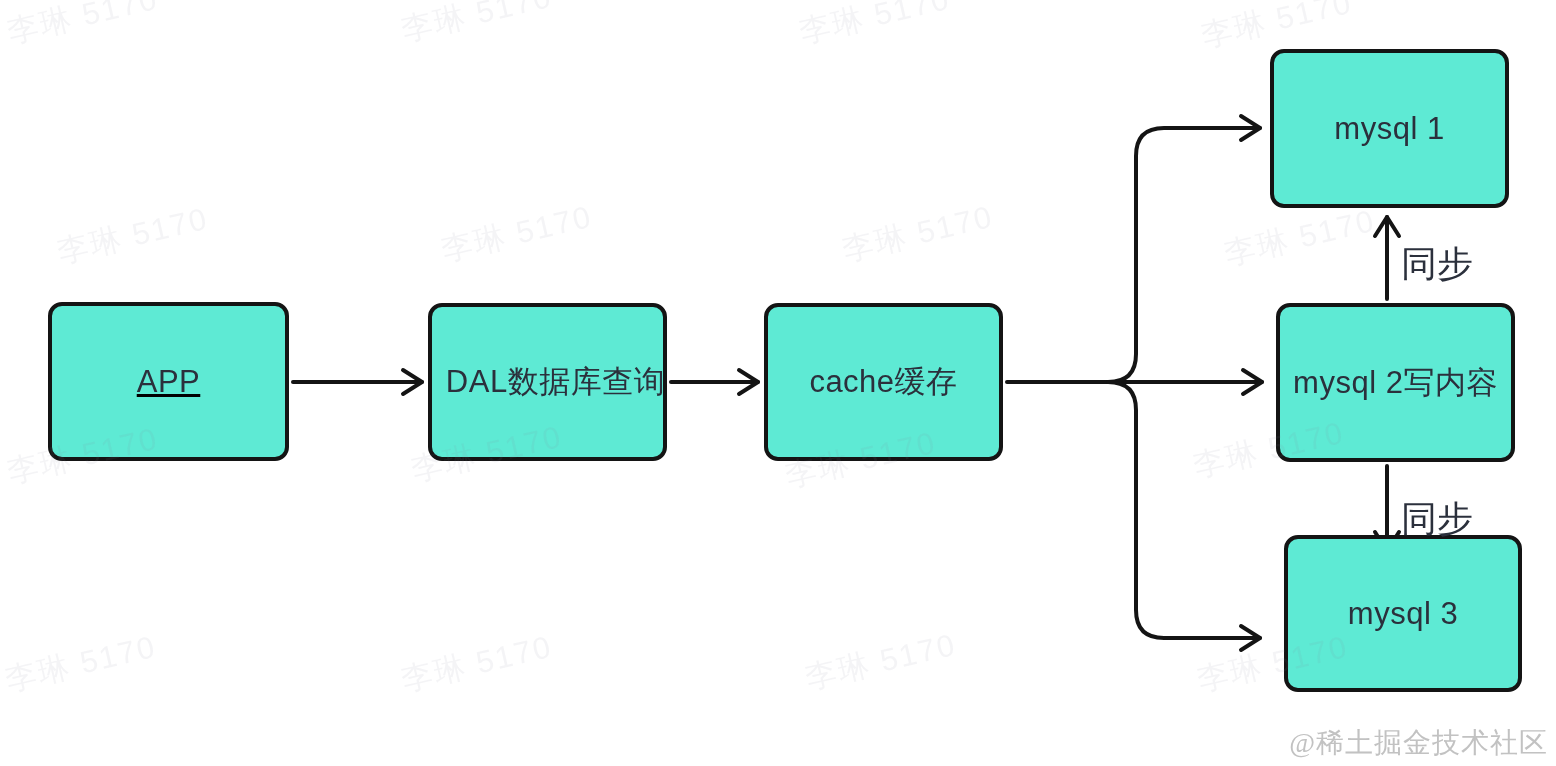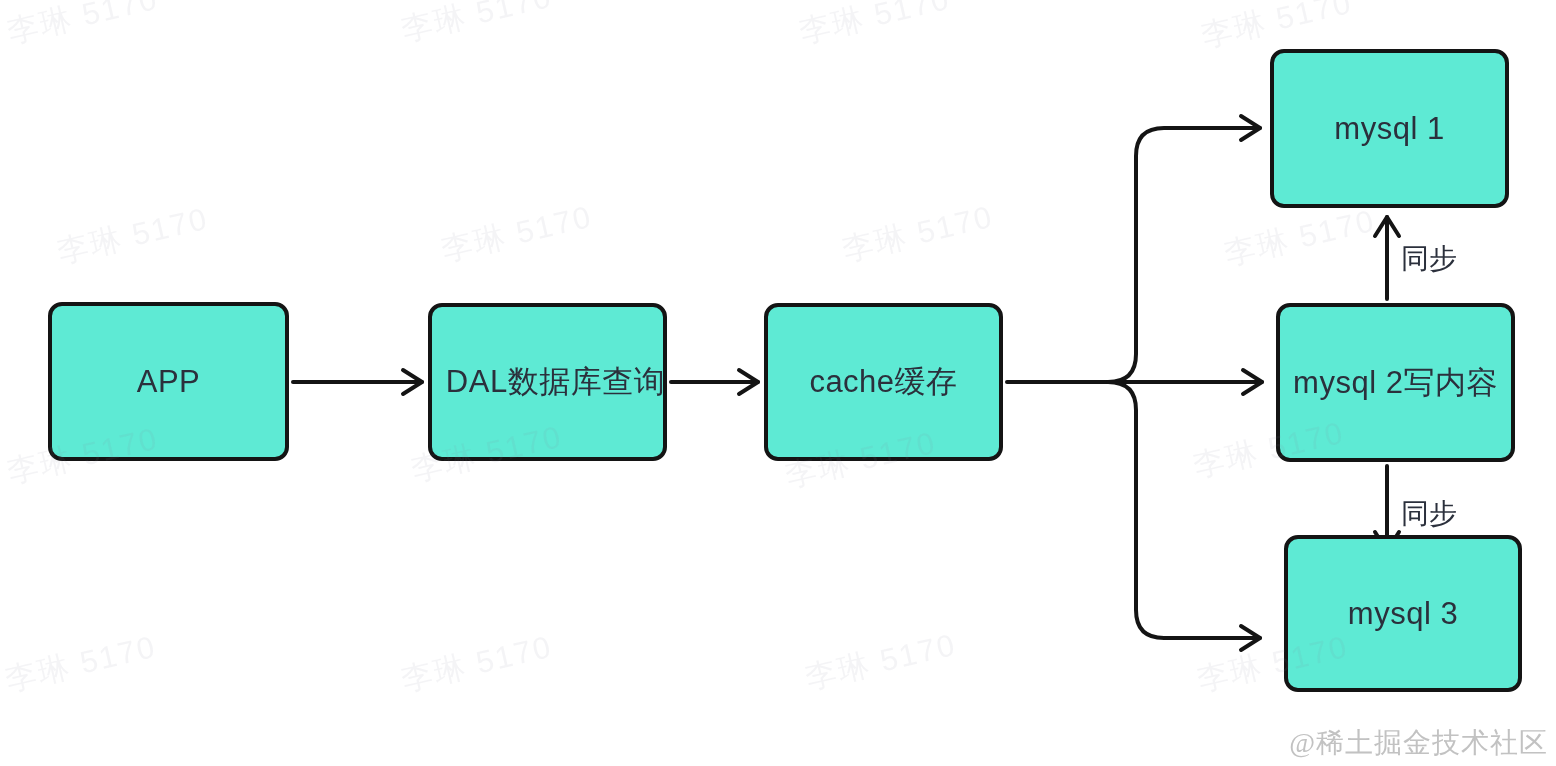--- a/index.html
+++ b/index.html
@@ -40,21 +40,21 @@
   }
   .node-label {
     font-size: 31px;
     color: #2b303c;
     letter-spacing: 0.5px;
     white-space: nowrap;
   }
   .edge-label {
     position: absolute;
     z-index: 3;
-    font-size: 28px;
+    font-size: 36px;
     color: #2b303c;
     white-space: nowrap;
   }
   .wm {
     position: absolute;
     z-index: 4;
     font-size: 31px;
     font-weight: 500;
     letter-spacing: 2px;
     color: rgba(130, 130, 150, 0.09);
@@ -87,21 +87,21 @@
     </defs>
     <path d="M293 382 L422 382" marker-end="url(#ah)"></path>
     <path d="M671 382 L758 382" marker-end="url(#ah)"></path>
     <path d="M1007 382 L1262 382" marker-end="url(#ah)"></path>
     <path d="M1108 382 Q1136 382 1136 354 L1136 156 Q1136 128 1164 128 L1260 128" marker-end="url(#ah)"></path>
     <path d="M1108 382 Q1136 382 1136 410 L1136 610 Q1136 638 1164 638 L1260 638" marker-end="url(#ah)"></path>
     <path d="M1387 299 L1387 217" marker-end="url(#ah)"></path>
     <path d="M1387 466 L1387 551" marker-end="url(#ah)"></path>
   </svg>
 
-  <div class="node" style="left:48px; top:302px; width:241px; height:159px;">
+  <div class="node" style="left:48px; top:302px; width:241px; height:159px;text-decoration:underline;">
     <span class="node-label">APP</span>
   </div>
 
   <div class="node" style="left:428px; top:303px; width:239px; height:158px;padding-left:16px;">
     <span class="node-label">DAL数据库查询</span>
   </div>
 
   <div class="node" style="left:764px; top:303px; width:239px; height:158px;">
     <span class="node-label">cache缓存</span>
   </div>

